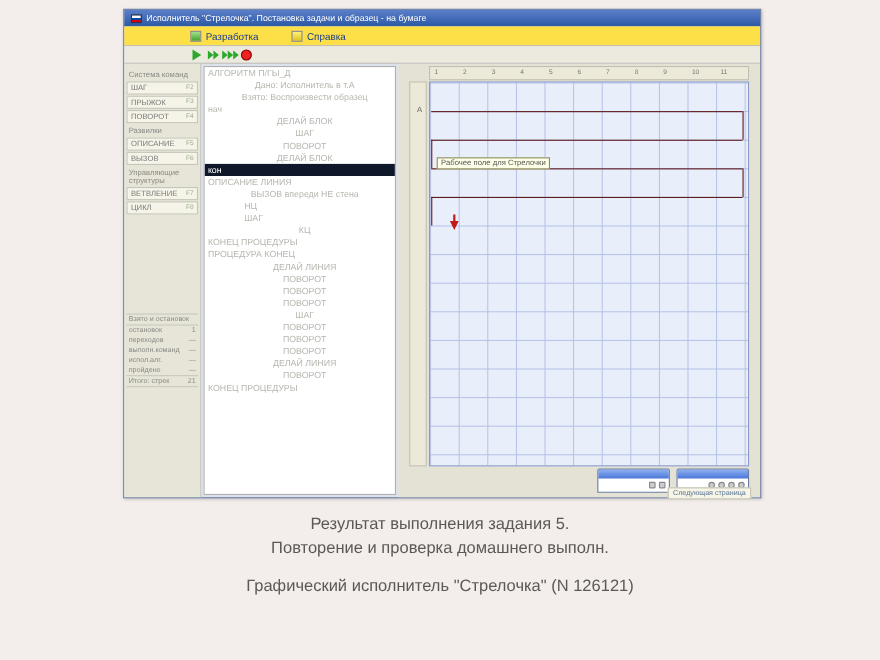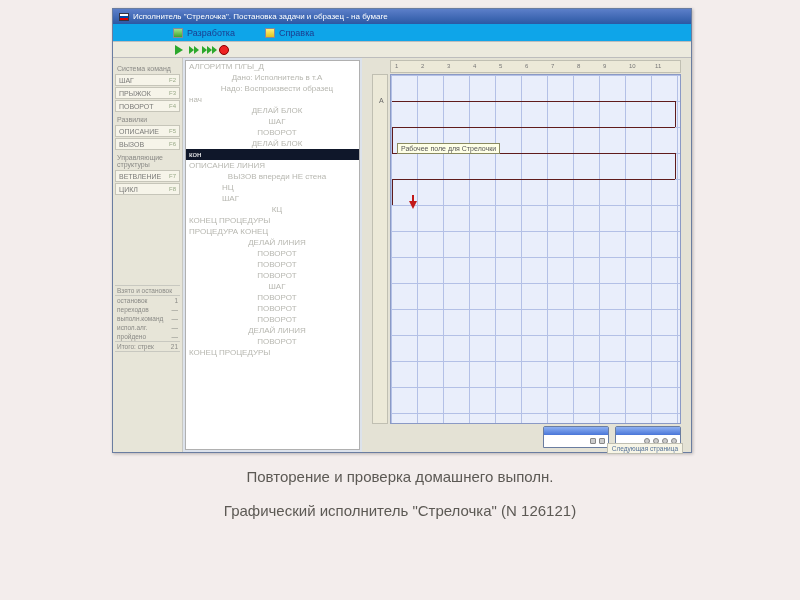--- a/index.html
+++ b/index.html
@@ -33,21 +33,21 @@
     align-items: center;
     gap: 4px;
   }
   .titlebar .ru-flag {
     width: 10px; height: 8px;
     background: linear-gradient(#fff 33%, #0047ab 33% 66%, #d00 66%);
     border: 1px solid #334;
   }
   .menubar {
     height: 18px;
-    background: #0ea5e9;
+    background: #fde047;
     border-bottom: 1px solid #bdbdbd;
     display: flex;
     align-items: center;
     gap: 30px;
     padding: 0 60px;
     font-size: 9px;
   }
   .menubar .item { display: flex; align-items: center; gap: 4px; color: #1b3d8f; cursor: pointer;}
   .menubar .swatch { width: 10px; height: 10px; border: 1px solid #889; }
   .sw-green { background: linear-gradient(#a2e28a,#3fa52c); }
@@ -307,21 +307,21 @@
         <div class="row hdr">
             <span>Итого: стрек</span>
             <span>21</span>
           </div>
       </div>
     </div>
 
     <div class="code" id="code">
         <div class="line">АЛГОРИТМ П/ГЫ_Д</div>
         <div class="line ind1">Дано: Исполнитель в т.А</div>
-        <div class="line ind1">Надо: Воспроизвести образец</div>
+        <div class="line ind1">Взято: Воспроизвести образец</div>
         <div class="line">нач</div>
         <div class="line ind1">ДЕЛАЙ БЛОК</div>
         <div class="line ind1">ШАГ</div>
         <div class="line ind1">ПОВОРОТ</div>
         <div class="line ind1">ДЕЛАЙ БЛОК</div>
         <div class="line sel">кон</div>
         <div class="line">ОПИСАНИЕ ЛИНИЯ</div>
         <div class="line ind1">ВЫЗОВ впереди НЕ стена</div>
         <div class="line ind2">НЦ</div>
         <div class="line ind2">ШАГ</div>
@@ -386,15 +386,16 @@
               <span class="dot"></span>
             </div>
         </div>
       </div>
       <div class="next-page">Следующая страница</div>
     </div>
   </div>
 </div>
 
 <div class="caption">
+  <div>Результат выполнения задания 5.</div>
   <div>Повторение и проверка домашнего выполн.</div>
   <div class="line3">Графический исполнитель "Стрелочка" (N 126121)</div>
 </div>
 
 </body></html>

